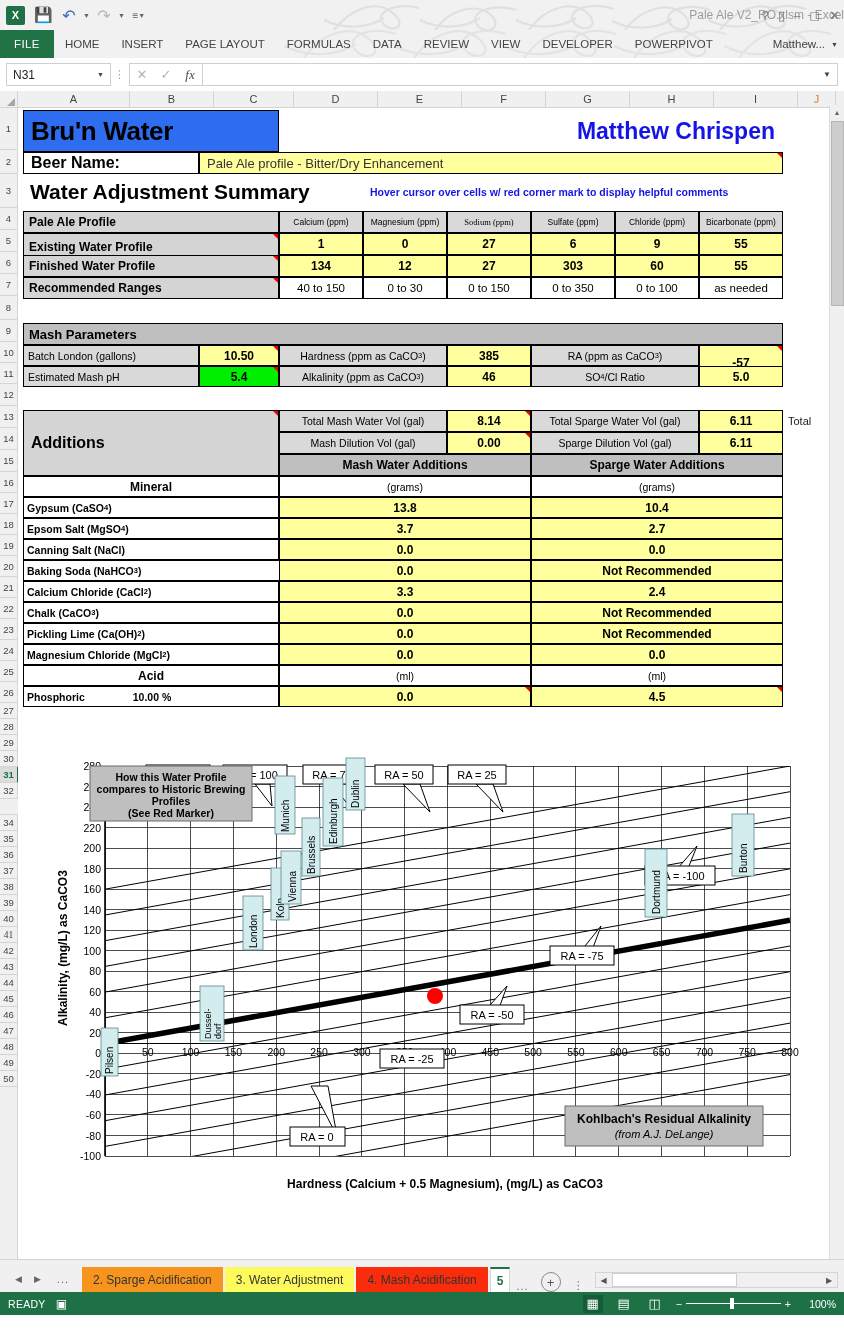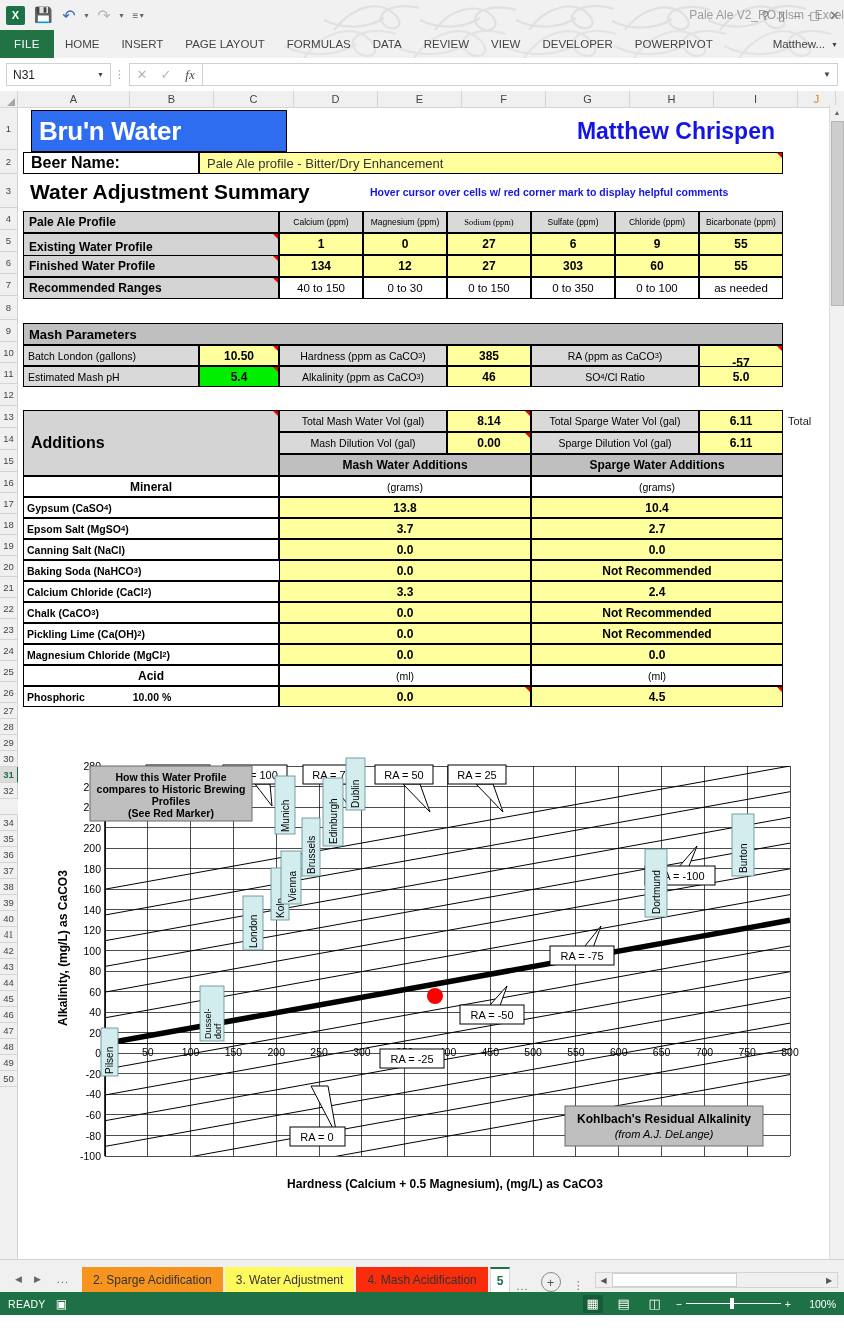--- a/index.html
+++ b/index.html
@@ -84,22 +84,22 @@
 
   
   .cell { position:absolute; display:flex; align-items:center; font-size:11px;}
   .b1 { border:1px solid #000; }
   .cmt:after {
     content:""; position:absolute; top:0; right:0;
     border-top:5px solid #e00; border-left:5px solid transparent;
   }
 
   .brun {
-    background:#2e6df0; color:#ffffff; font-weight:bold; font-size:26px;
-    font-family:"Liberation Sans", sans-serif; padding-left:7px; letter-spacing:-.3px;margin-left:8px;
+    background:#2e6df0; color:#000000; font-weight:bold; font-size:26px;
+    font-family:"Liberation Sans", sans-serif; padding-left:7px; letter-spacing:-.3px;
   }
   .owner { color:#1414e6; font-weight:bold; font-size:23px; justify-content:flex-end; padding-right:8px;}
   .beername-lbl { font-weight:bold; font-size:16px; padding-left:7px; }
   .beername-val { background:#ffff9e; font-size:13px; padding-left:7px; color:#333;}
   .summary-title { font-weight:bold; font-size:21px; padding-left:7px;}
   .hovernote { color:#1414e6; font-weight:bold; font-size:10.5px; }
 
   .hdr-gray { background:#d4d4d4; font-weight:bold; padding-left:5px; font-size:12px;}
   .hdr-unit { background:#d9d9d9; font-size:8.5px; justify-content:center; text-align:center;}
   .val-yel { background:#ffff9e; justify-content:center; font-weight:bold; font-size:12px;}

